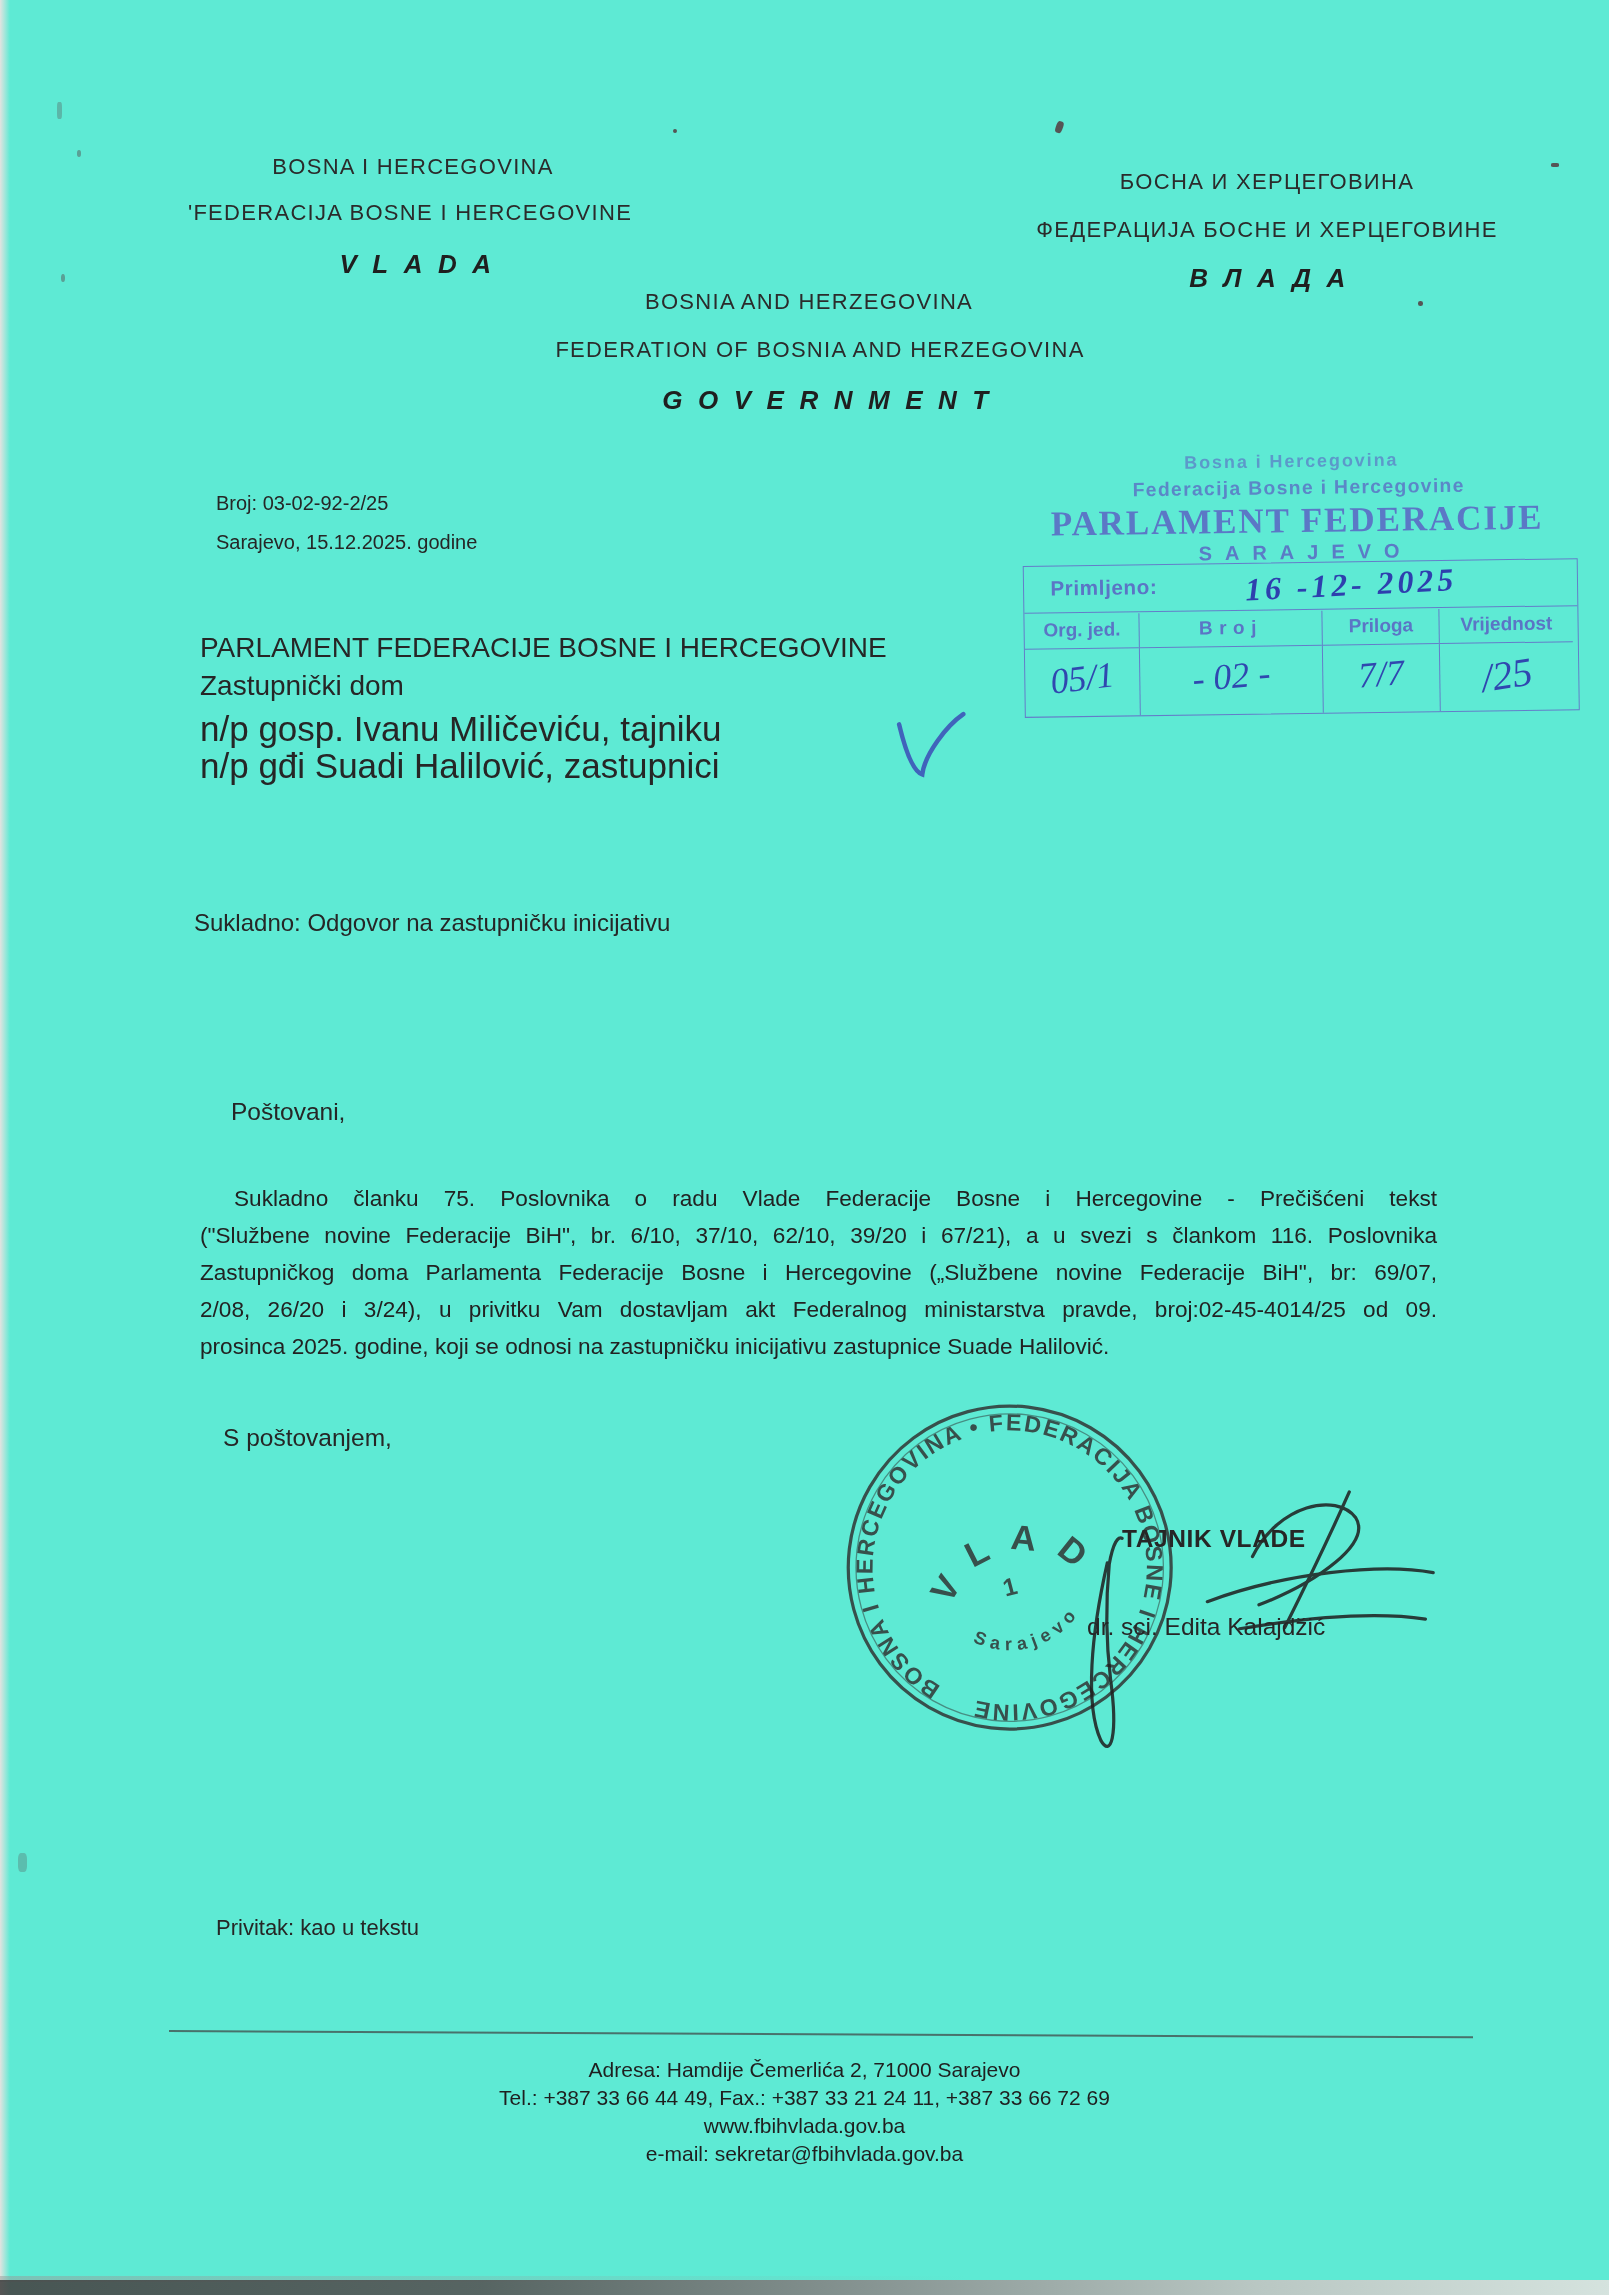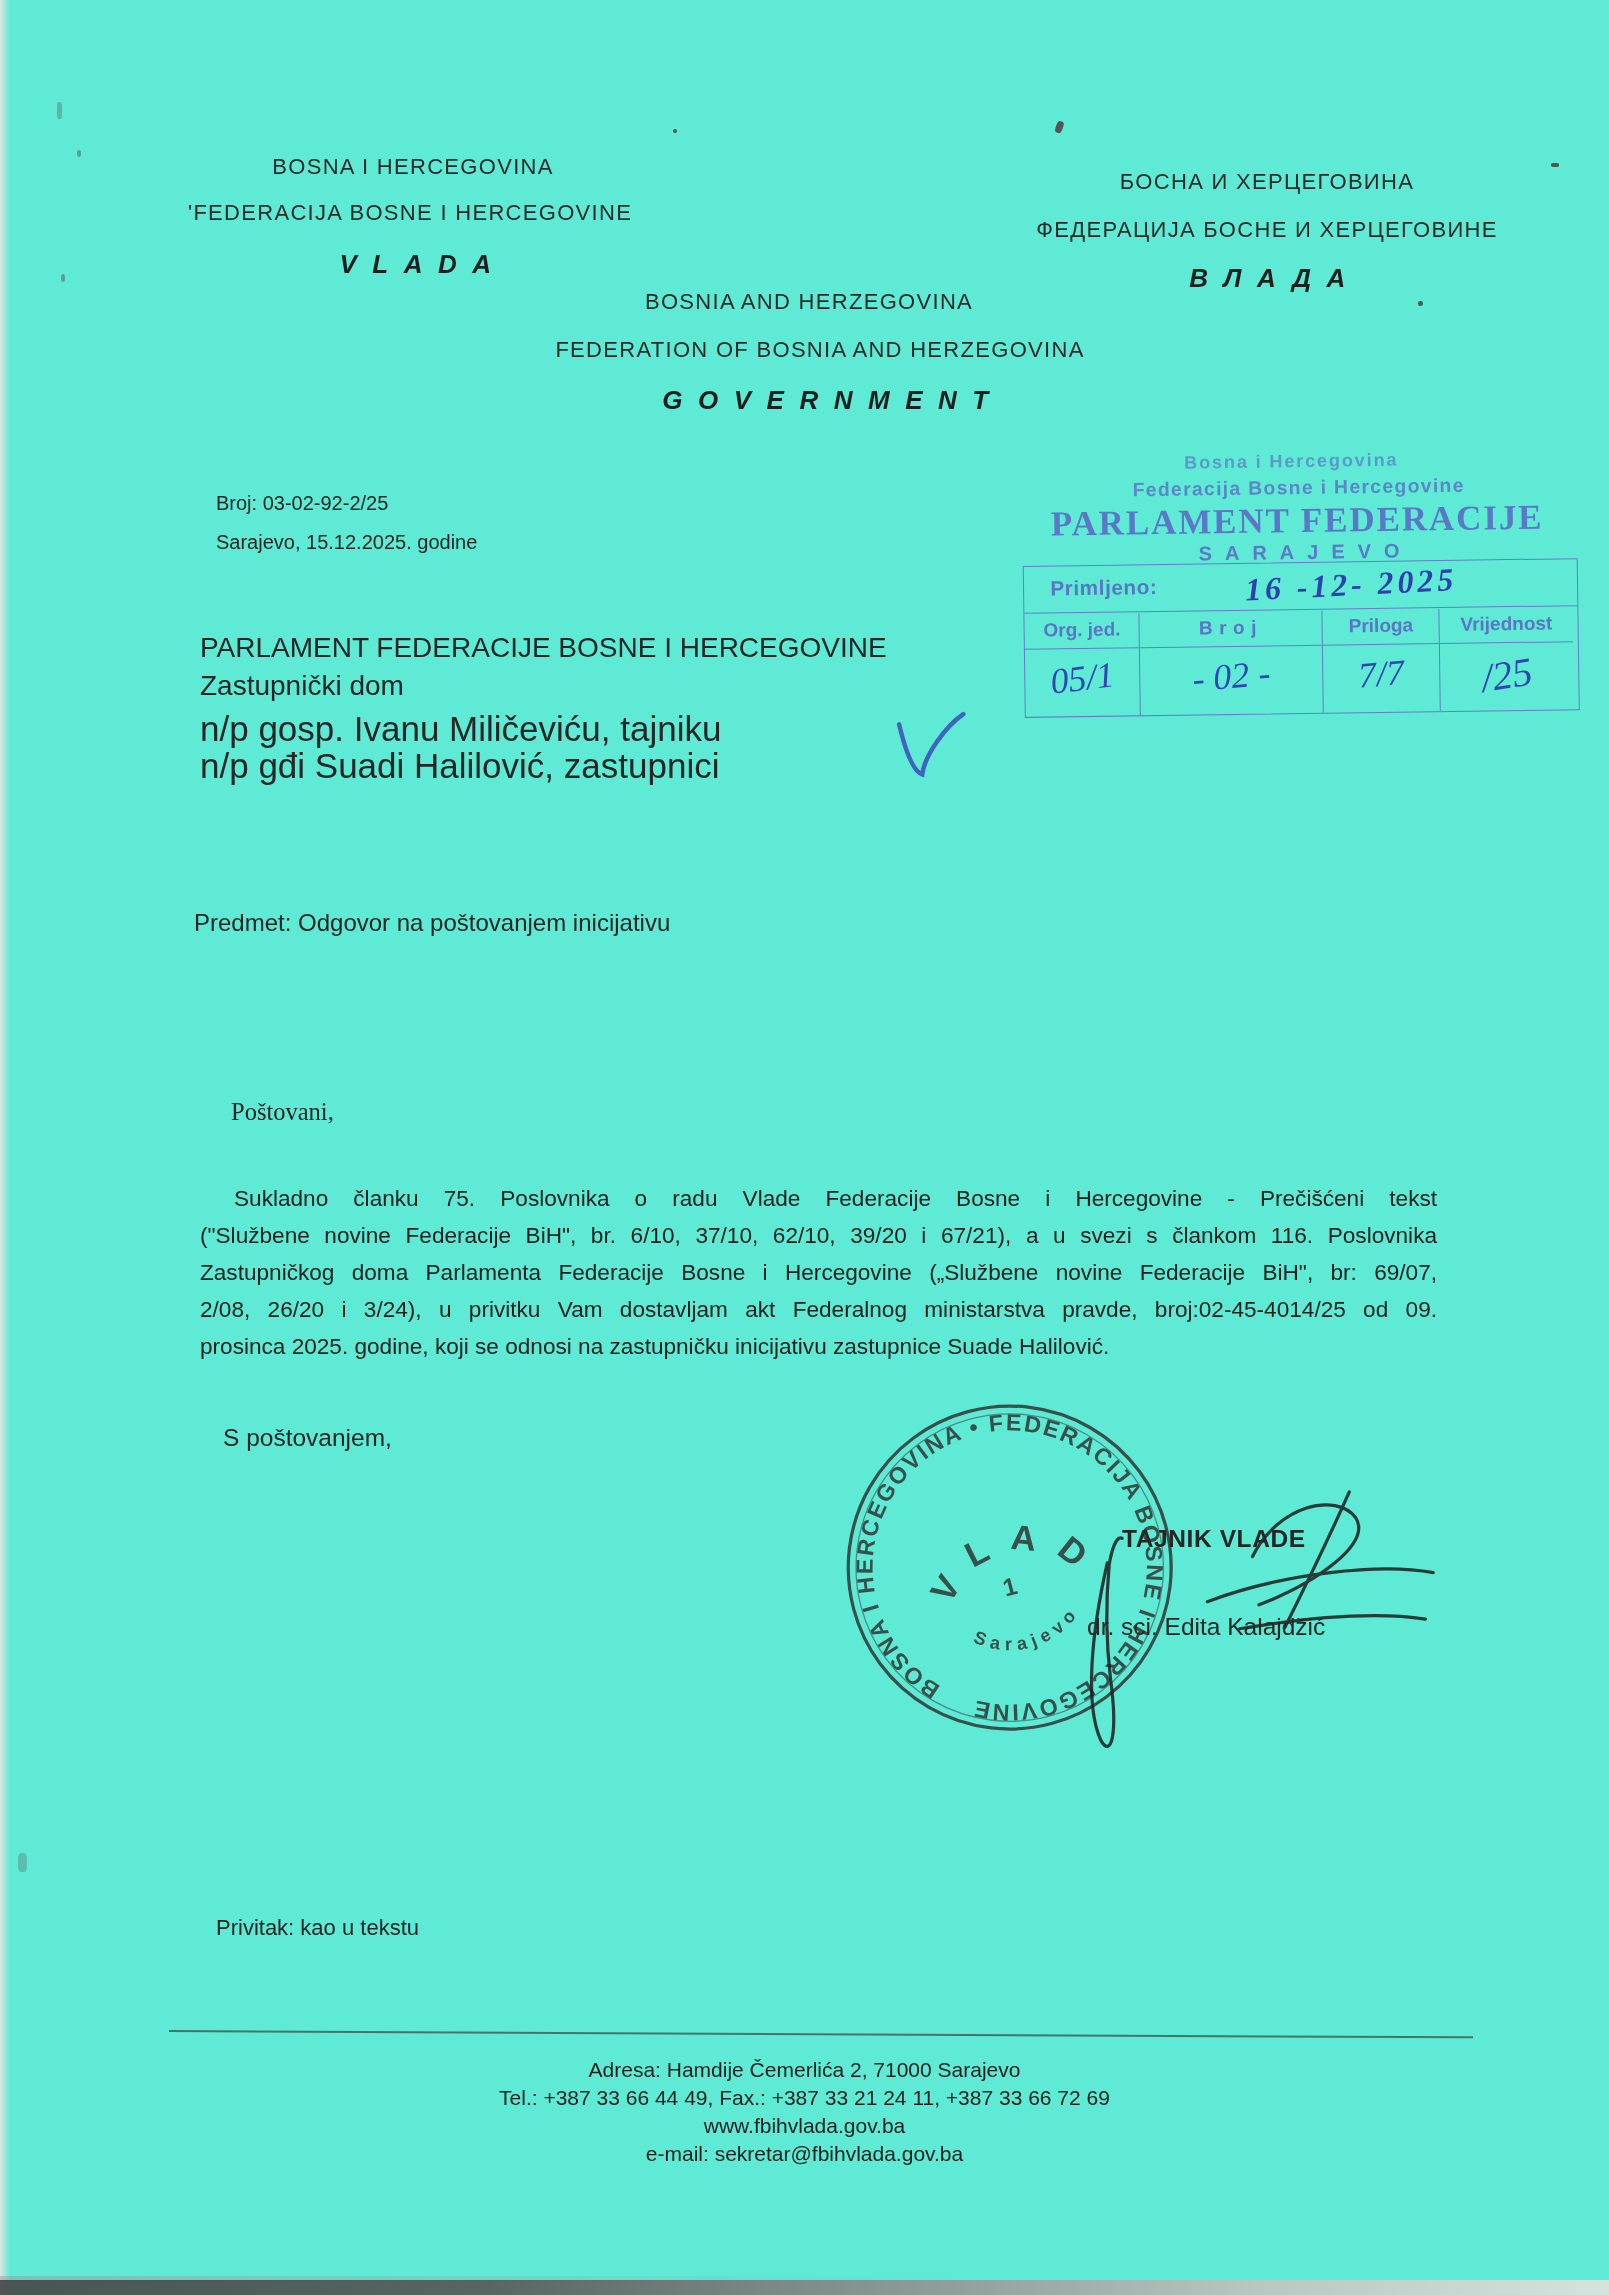--- a/index.html
+++ b/index.html
@@ -19,21 +19,21 @@
   .lh-small{font-size:22px;letter-spacing:1.3px;color:#2b2b2b;}
   .lh-gov{font-size:26px;font-weight:bold;font-style:italic;letter-spacing:15.5px;color:#1f1f1f;}
 
   
   .ref{font-size:20px;}
   .rcpt-b{font-size:28px;font-weight:normal;}
   .rcpt{font-size:35px;}
   .subject{font-size:24px;}
 
   
-  .salut{font-size:24.5px;font-family:Liberation Serif, serif;}
+  .salut{font-size:24.5px;}
   #para{width:1237px;font-size:22.6px;line-height:37px;color:#222;}
   .jline{text-align:justify;text-align-last:justify;white-space:normal;}
   .jline-first{text-indent:34px;}
   .lline{text-align:left;}
 
   .closing{font-size:24.5px;}
   .sig-title{font-size:24.5px;font-weight:bold;letter-spacing:0.6px;}
   .sig-name{font-size:24.5px;}
   .attach{font-size:22px;}
 
@@ -132,21 +132,21 @@
         <div class="rs-col" style="width:133px;">
           <span class="rs-head">Vrijednost</span>
           <span class="rs-head-rule"></span>
           <span class="rs-val ink" style="font-size:40px;transform:rotate(-8deg);">/25</span>
         </div>
       </div>
     </div>
     <div id="rs-date" class="abs ink">16 -12- 2025</div>
   </div>
 
-  <div class="abs nw subject" style="left:194px;top:909px;">Predmet: Odgovor na poštovanjem inicijativu</div>
+  <div class="abs nw subject" style="left:194px;top:909px;">Sukladno: Odgovor na zastupničku inicijativu</div>
 
   <div class="abs nw salut" style="left:231px;top:1098px;">Poštovani,</div>
 
   <div id="para" class="abs" style="left:200px;top:1164px;margin-top:16px;">
     <div class="jline jline-first">Sukladno članku 75. Poslovnika o radu Vlade Federacije Bosne i Hercegovine - Prečišćeni tekst</div>
     <div class="jline">("Službene novine Federacije BiH", br. 6/10, 37/10, 62/10, 39/20 i 67/21), a u svezi s člankom 116. Poslovnika</div>
     <div class="jline">Zastupničkog doma Parlamenta Federacije Bosne i Hercegovine („Službene novine Federacije BiH", br: 69/07,</div>
     <div class="jline">2/08, 26/20 i 3/24), u privitku Vam dostavljam akt Federalnog ministarstva pravde, broj:02-45-4014/25 od 09.</div>
     <div class="lline">prosinca 2025. godine, koji se odnosi na zastupničku inicijativu zastupnice Suade Halilović.</div>
   </div>

